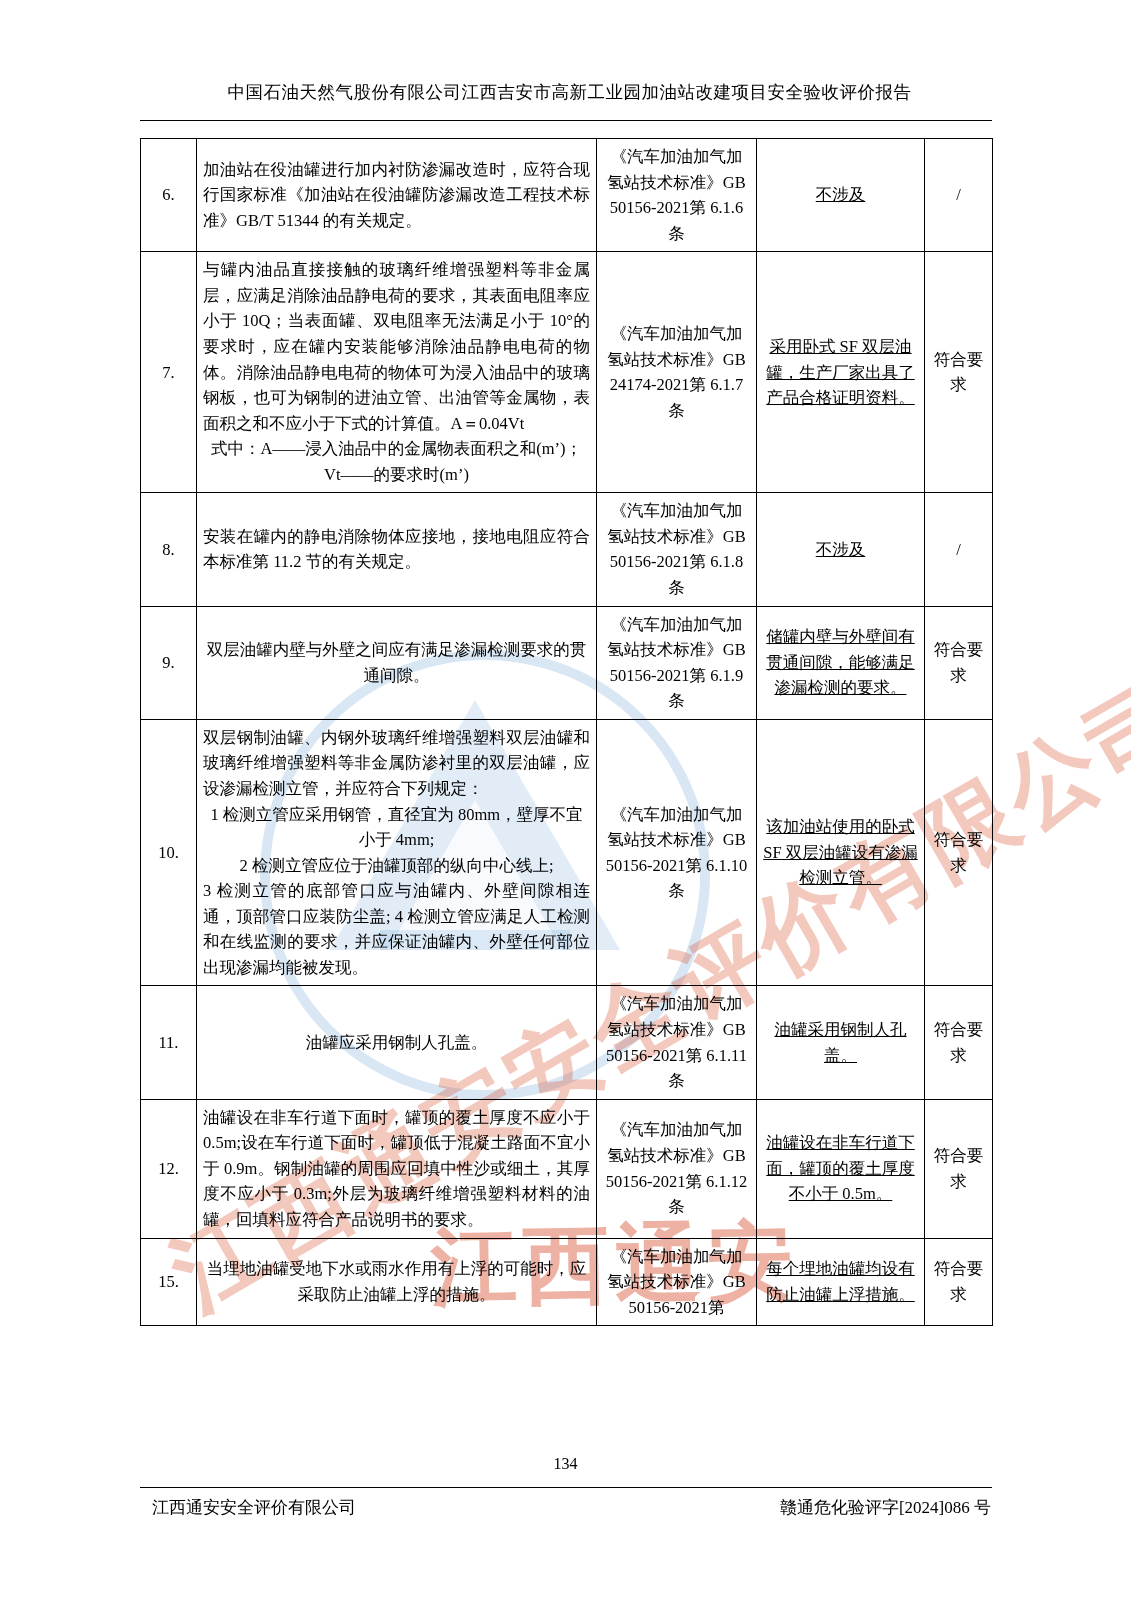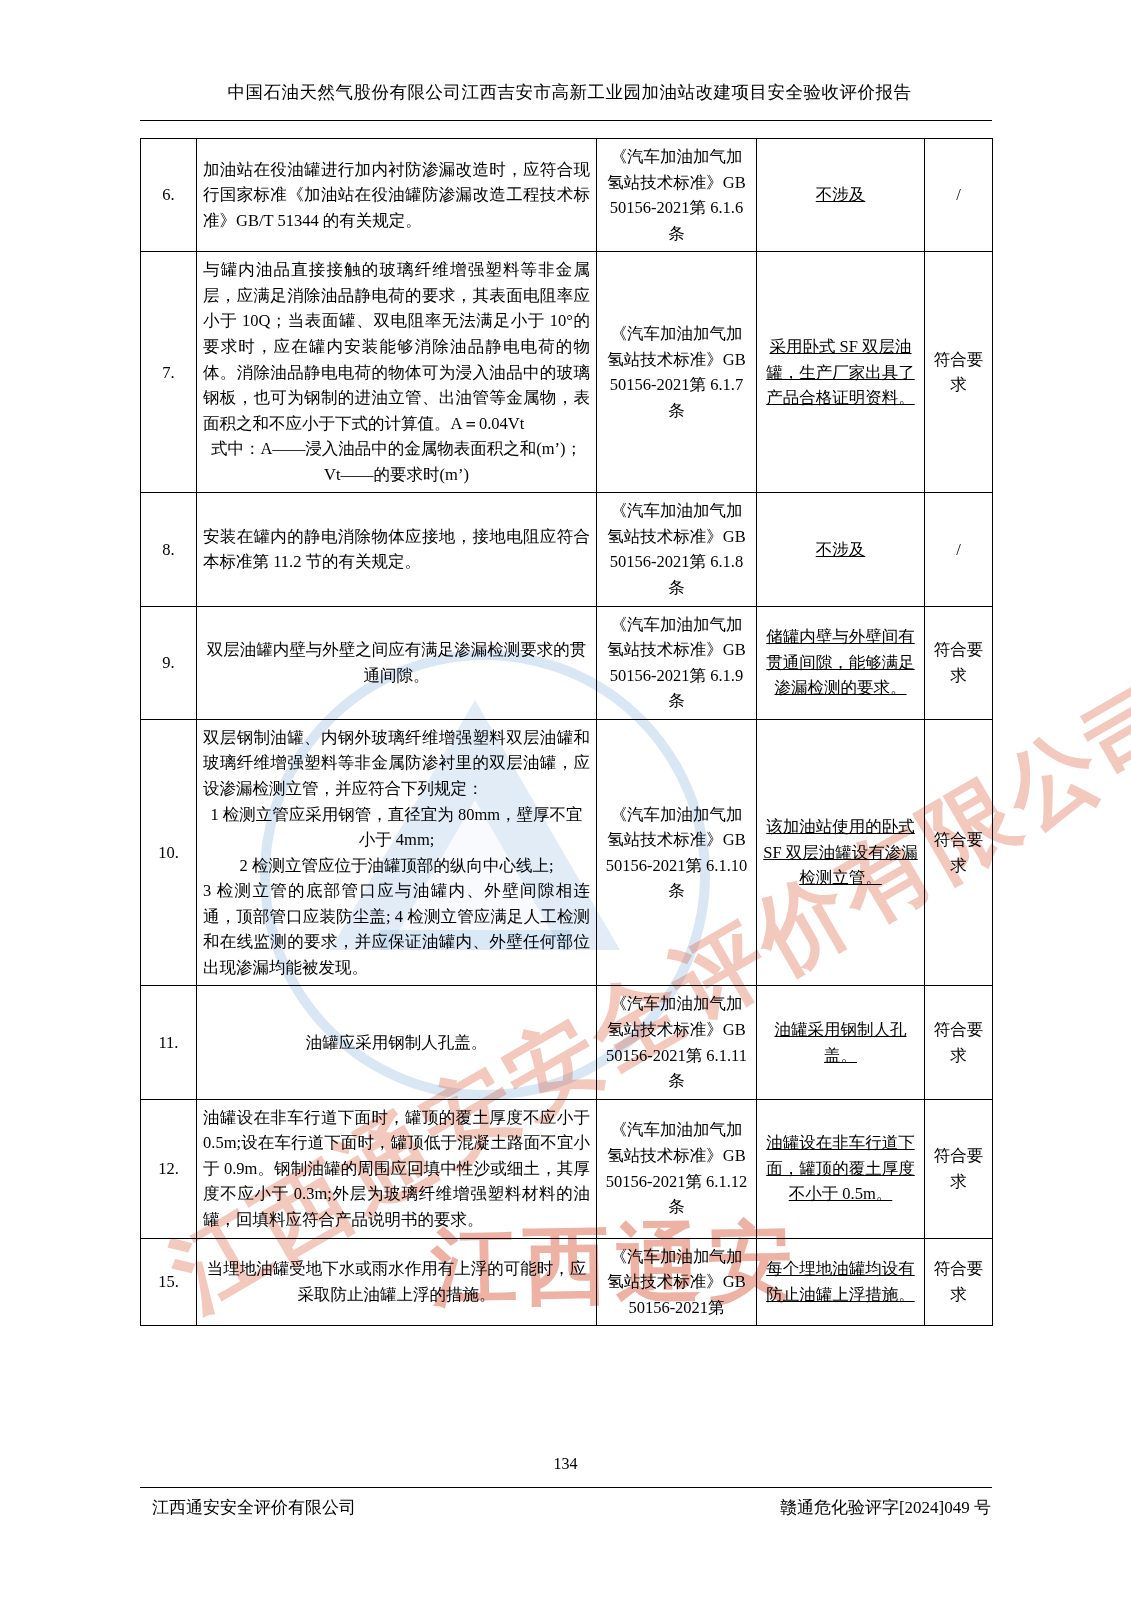--- a/index.html
+++ b/index.html
@@ -234,21 +234,21 @@
           <td class="res">/</td>
         </tr>
 
         <tr>
           <td class="num">7.</td>
           <td class="req">
             <span>与罐内油品直接接触的玻璃纤维增强塑料等非金属层，应满足消除油品静电荷的要求，其表面电阻率应小于 10Q；当表面罐、双电阻率无法满足小于 10°的要求时，应在罐内安装能够消除油品静电电荷的物体。消除油品静电电荷的物体可为浸入油品中的玻璃钢板，也可为钢制的进油立管、出油管等金属物，表面积之和不应小于下式的计算值。A＝0.04Vt</span>
             <span class="center-line">式中：A——浸入油品中的金属物表面积之和(m’)；</span>
             <span class="center-line">Vt——的要求时(m’)</span>
           </td>
-          <td class="std">《汽车加油加气加氢站技术标准》GB 50156-2021第 6.1.7 条</td>
+          <td class="std">《汽车加油加气加氢站技术标准》GB 24174-2021第 6.1.7 条</td>
           <td class="chk">采用卧式 SF 双层油罐，生产厂家出具了产品合格证明资料。</td>
           <td class="res">符合要求</td>
         </tr>
 
         <tr>
           <td class="num">8.</td>
           <td class="req">安装在罐内的静电消除物体应接地，接地电阻应符合本标准第 11.2 节的有关规定。</td>
           <td class="std">《汽车加油加气加氢站技术标准》GB 50156-2021第 6.1.8 条</td>
           <td class="chk">不涉及</td>
           <td class="res">/</td>
@@ -300,15 +300,15 @@
           <td class="res">符合要求</td>
         </tr>
 
       </tbody>
     </table>
   </div>
 
   <div class="page-number">134</div>
   <div class="footer-rule"></div>
   <div class="footer-left">江西通安安全评价有限公司</div>
-  <div class="footer-right">赣通危化验评字[2024]049 号</div>
+  <div class="footer-right">赣通危化验评字[2024]086 号</div>
 
 </div>
 
 </body></html>

